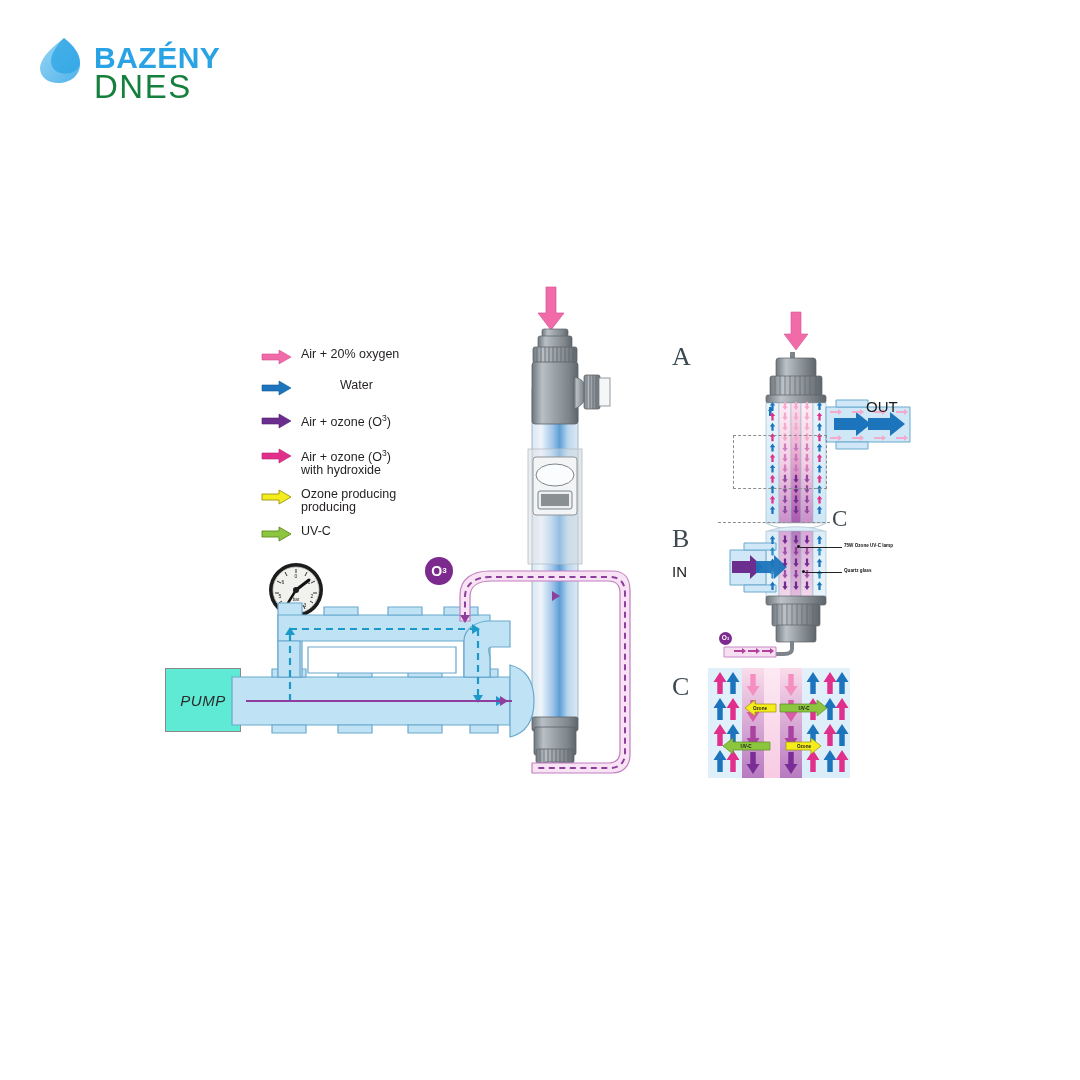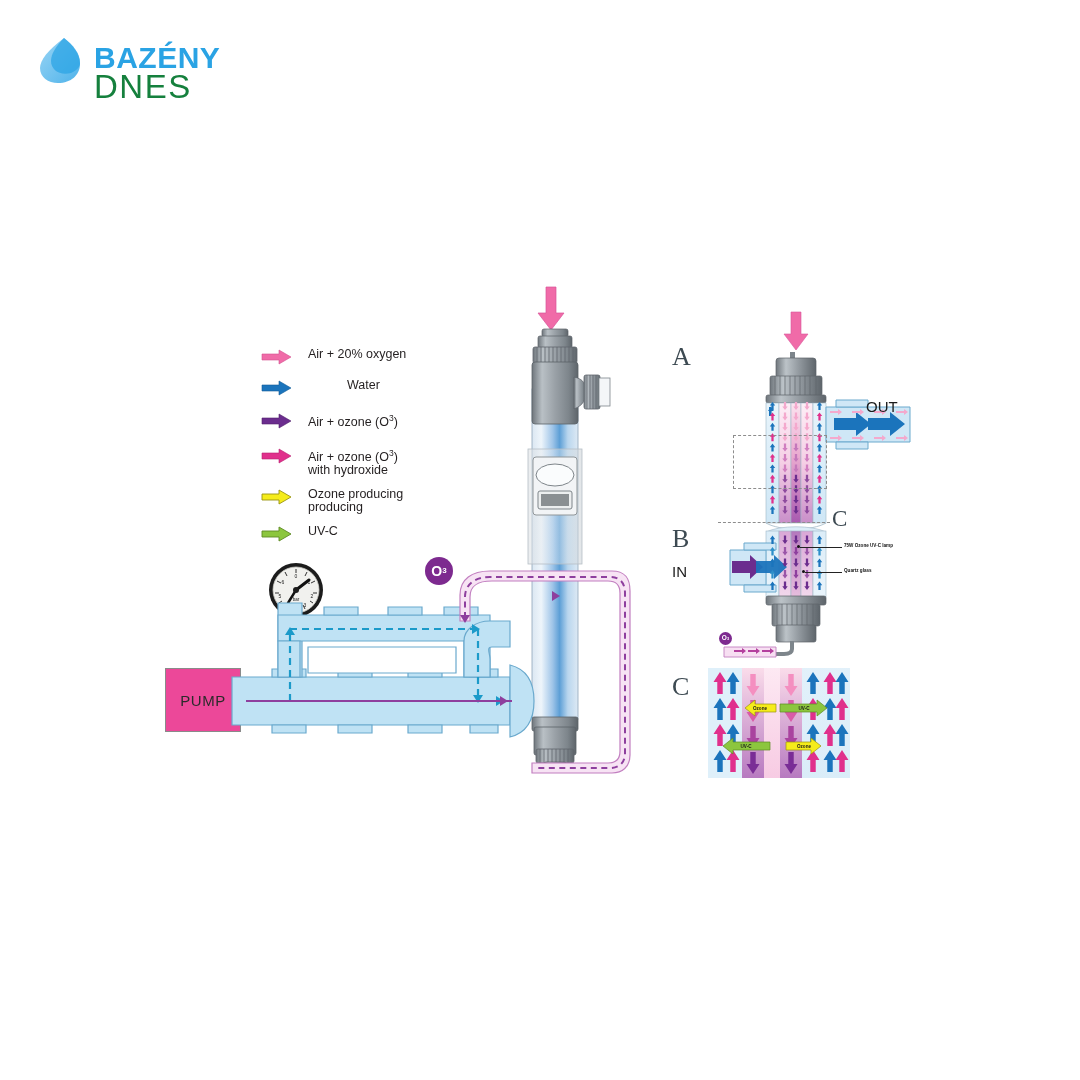--- a/index.html
+++ b/index.html
@@ -10,36 +10,36 @@
   #logo{position:absolute;left:38px;top:28px;width:230px;height:72px;}
   #logo .drop{position:absolute;left:0;top:8px;width:46px;height:48px;}
   #logo .txt{position:absolute;left:56px;top:14px;}
   #logo .brand{font-size:30px;font-weight:bold;color:#2aa3e4;letter-spacing:.5px;line-height:32px;}
   #logo .sub{font-size:33px;color:#15803d;letter-spacing:1.5px;line-height:26px;font-weight:400;}
 
   
   #legend{position:absolute;left:262px;top:348px;width:190px;}
   .leg-row{display:flex;align-items:flex-start;margin-bottom:14px;}
   .leg-arrow{width:30px;height:16px;flex:none;margin-top:1px;}
-  .leg-label{font-size:12.5px;line-height:13.5px;margin-left:16px;color:#231f20;}
+  .leg-label{font-size:12.5px;line-height:13.5px;margin-left:9px;color:#231f20;}
   .leg-label sup{font-size:8.5px;}
 
   
   .abs{position:absolute;}
   .panel-letter{position:absolute;font-size:26px;color:#3d4a52;
                 font-family:"Liberation Serif","DejaVu Serif",serif;font-weight:300;}
   .tiny-label{position:absolute;font-size:4.6px;color:#111;white-space:nowrap;
               font-family:"Liberation Sans",sans-serif;font-weight:bold;}
   .io-label{position:absolute;font-size:15px;color:#1b1b1b;font-weight:400;}
   .o3-badge{position:absolute;border-radius:50%;background:#7d2a8f;color:#fff;
             display:flex;align-items:center;justify-content:center;
             font-weight:bold;line-height:1;}
-  .pump-box{position:absolute;background:#ec4899;border:1px solid #8a8a8a;
+  .pump-box{position:absolute;background:#5eead4;border:1px solid #8a8a8a;
             display:flex;align-items:center;justify-content:center;
-            font-size:15px;color:#2b2b2b;letter-spacing:.5px;}
+            font-size:15px;color:#2b2b2b;letter-spacing:.5px;font-style:italic;}
   .cutbox{position:absolute;border:1px dashed #8d8d8d;}
   .cutline{position:absolute;border-top:1px dashed #8d8d8d;height:0;}
   .callout{position:absolute;height:0;border-top:.8px solid #222;}
   .dotm{position:absolute;width:3.4px;height:3.4px;border-radius:50%;background:#111;}
   svg{display:block;overflow:visible;}
 </style>
 </head>
 <body>
 
 <div id="logo">

